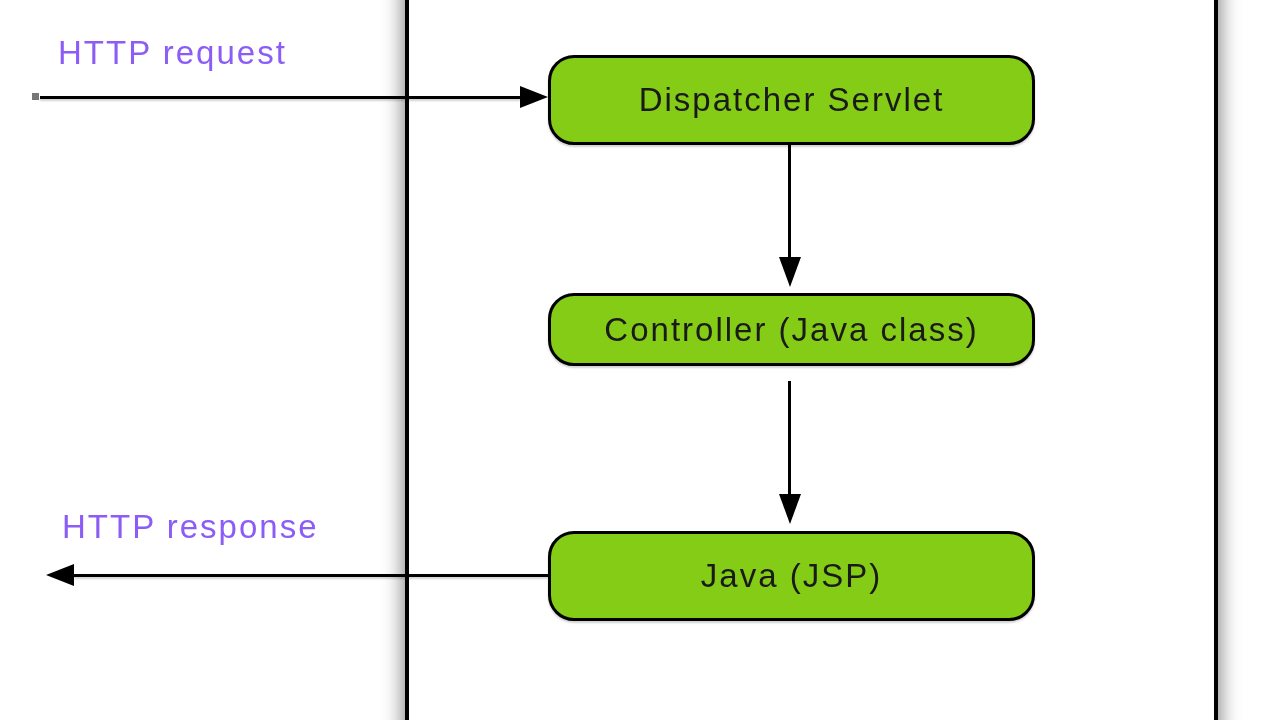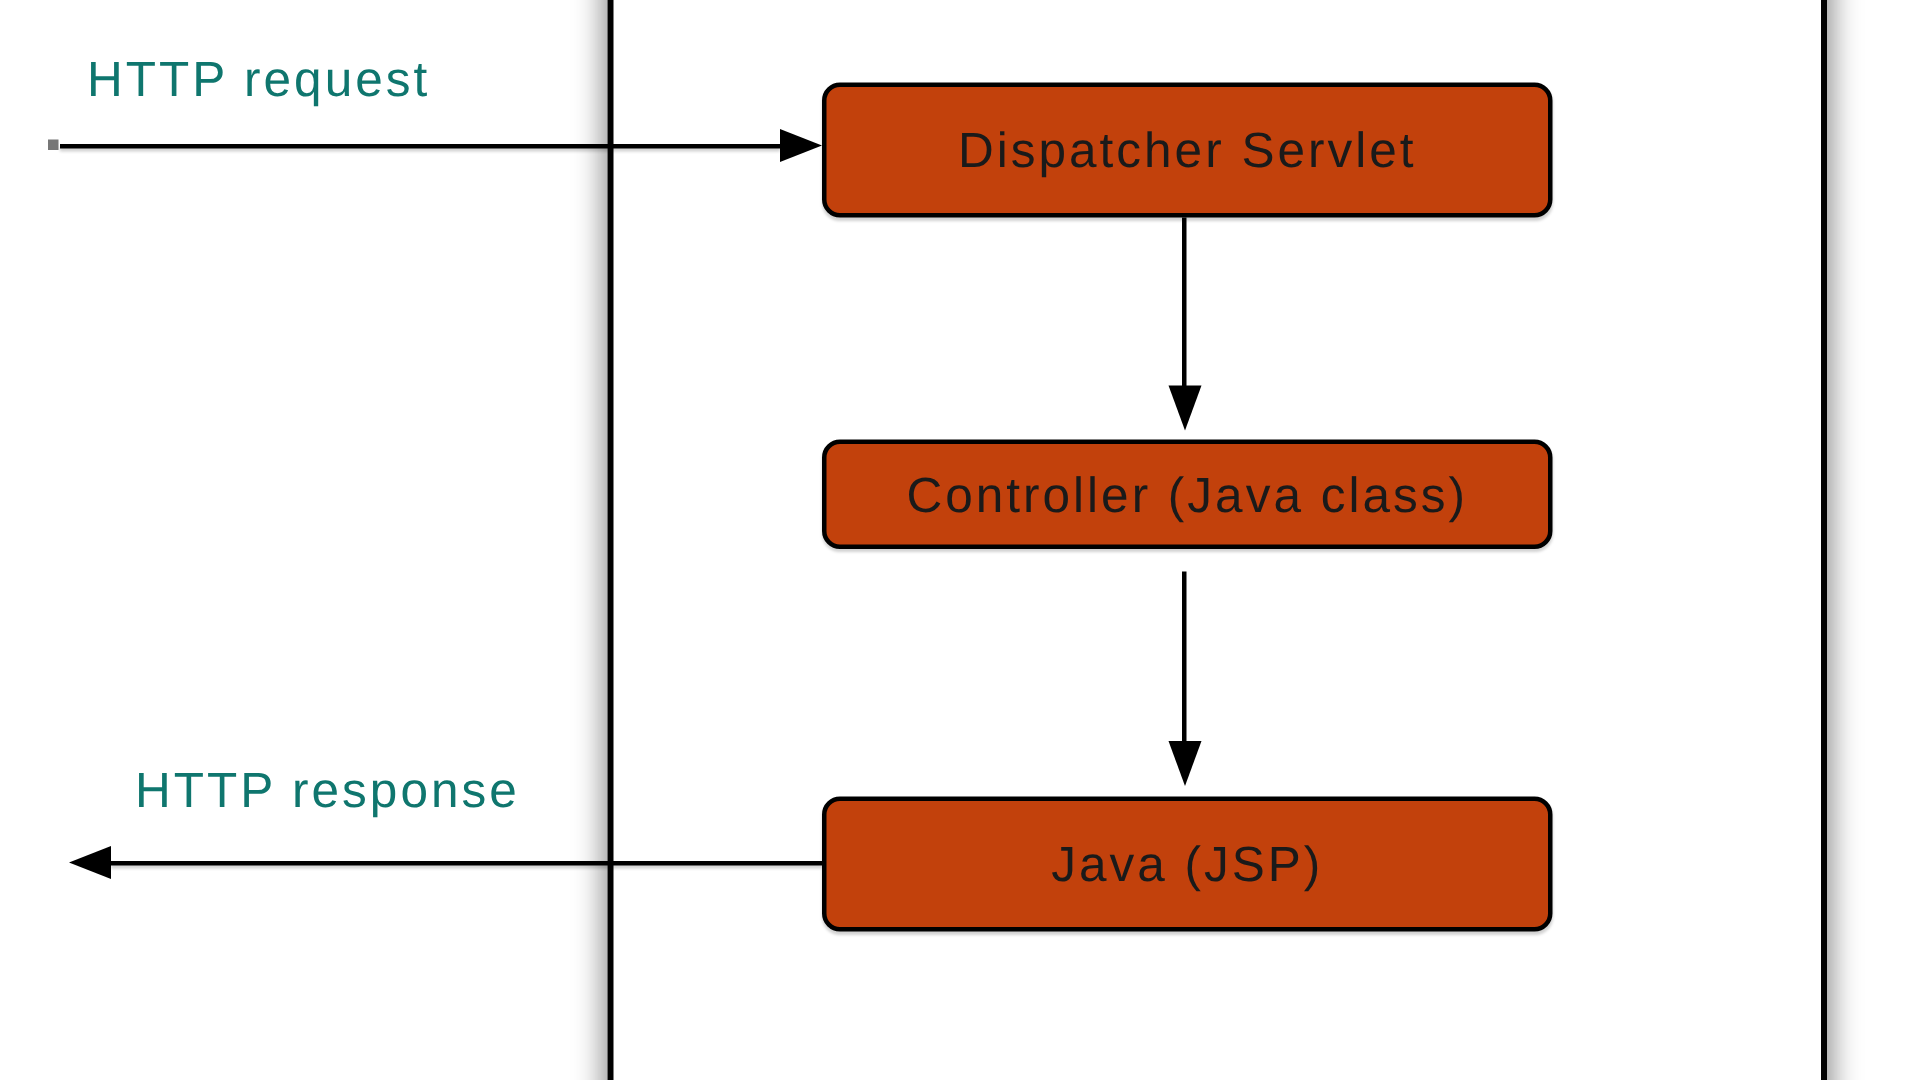--- a/index.html
+++ b/index.html
@@ -31,45 +31,45 @@
     border-left: 4px solid #000000;
     border-right: 4px solid #000000;
     background: #ffffff;
     box-shadow: 0 0 18px 3px rgba(0, 0, 0, 0.45);
   }
   .node {
     position: absolute;
     left: 548px;
     width: 487px;
     box-sizing: border-box;
-    background: #c2410c;
+    background: #84cc16;
     border: 3px solid #000000;
-    border-radius: 12px;
+    border-radius: 26px;
     display: flex;
     align-items: center;
     justify-content: center;
     font-size: 33px;
     letter-spacing: 2px;
     color: #1a1a1a;
     box-shadow: 0 2px 2px rgba(0, 0, 0, 0.18);
     white-space: nowrap;
   }
   .node-dispatcher { top: 55px;  height: 90px; }
   .node-controller { top: 293px; height: 73px; }
   .node-view       { top: 531px; height: 90px; }
 
   .flow-label {
     position: absolute;
     font-size: 33px;
     letter-spacing: 2px;
-    color: #0f766e;
+    color: #8b5cf6;
     white-space: nowrap;
   }
   .label-request  { left: 58px; top: 34px; }
-  .label-response { left: 62px; top: 508px; margin-left: 28px; }
+  .label-response { left: 62px; top: 508px; }
 
   .hline {
     position: absolute;
     height: 3px;
     background: #000000;
     box-shadow: 0 2px 2px rgba(0, 0, 0, 0.18);
   }
   .vline {
     position: absolute;
     width: 3px;

